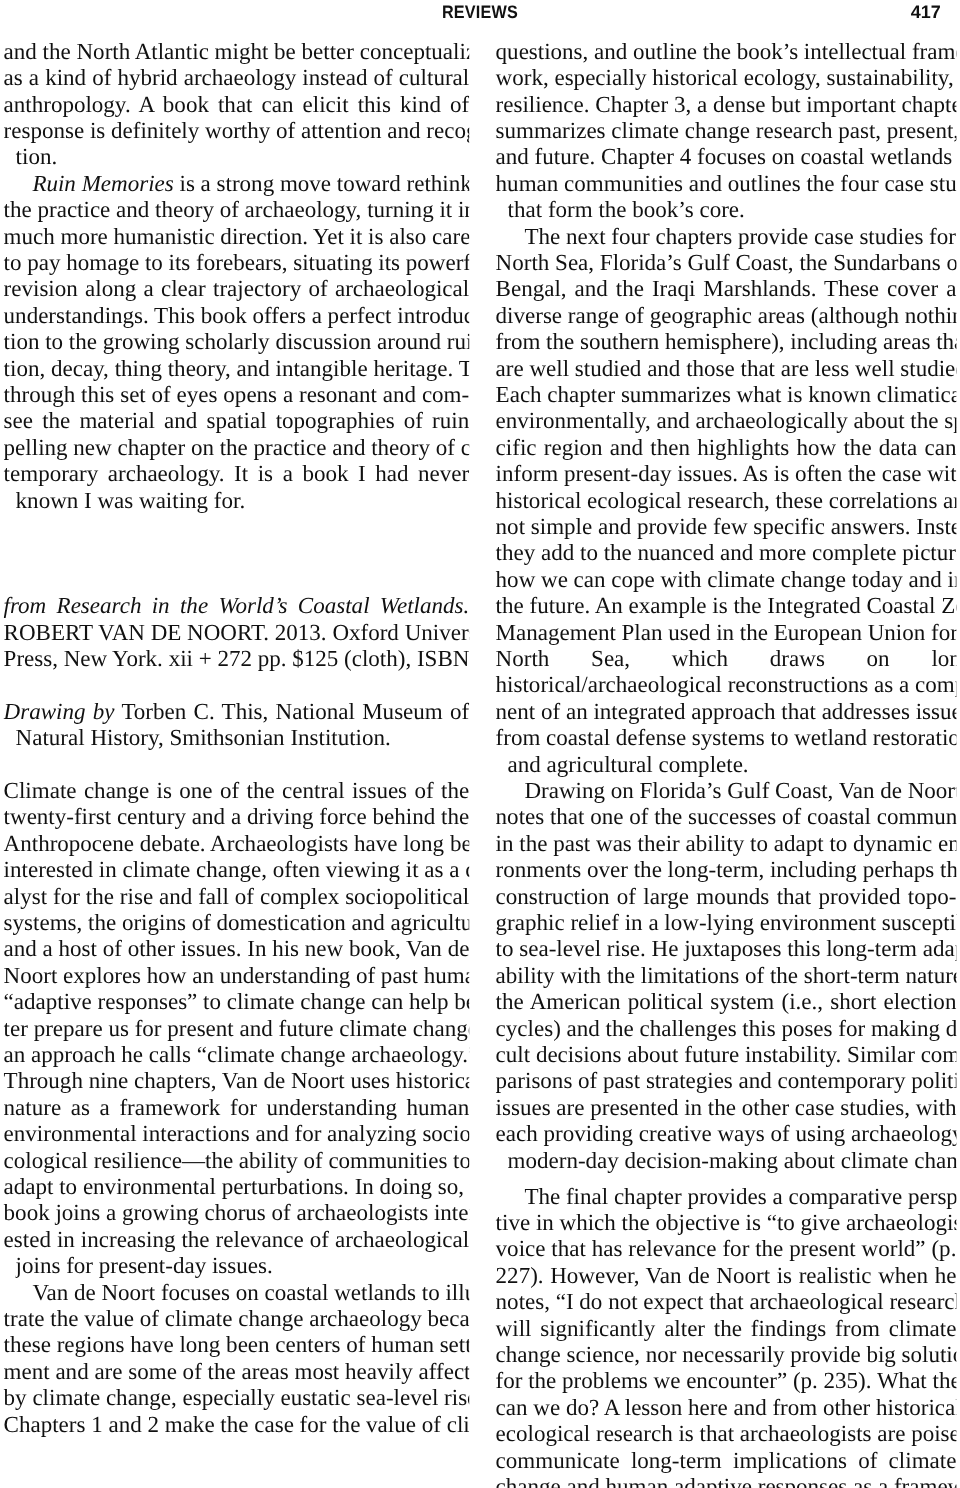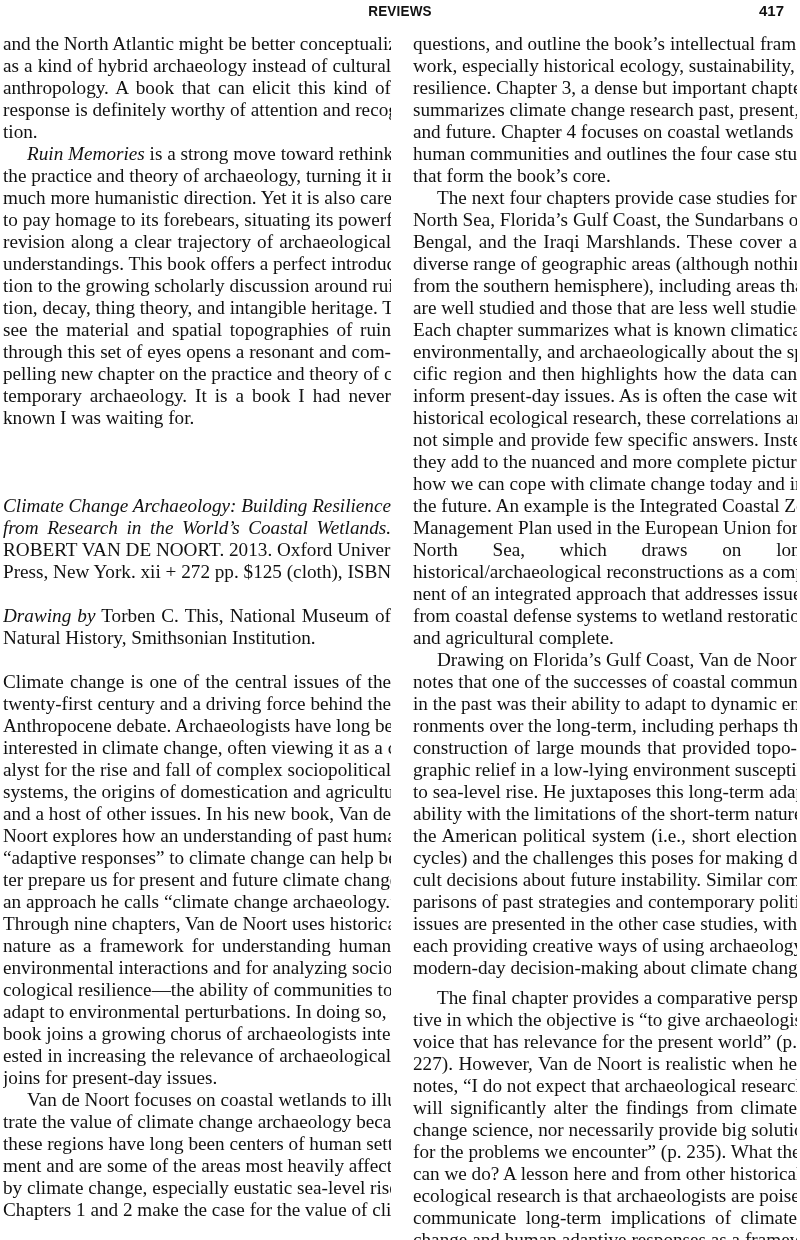--- a/index.html
+++ b/index.html
@@ -14,21 +14,21 @@
     position: absolute; top: 2px; right: 4px;
     font-family: "Liberation Sans", sans-serif; font-weight: bold; font-size: 15px;
   }
   .col {
     position: absolute; top: 33px;
     font-family: "Liberation Serif", serif; font-size: 19.2px; line-height: 22px;
   }
   .col-left { left: 3px; width: 388px; }
   .col-right { left: 413px; width: 384px; }
   .ln { display: block; height: 22px; white-space: nowrap; text-align: justify; text-align-last: justify; overflow: hidden; }
-  .ln.last { text-align-last: left; }
+  .ln.last { text-align-last: left; margin-left: 10px; }
   .ln.indent { padding-left: 24px; }
   .gap { display: block; }
   i { font-style: italic; }
 </style>
 </head>
 <body>
 
 <div class="header">
   <div class="running-head">REVIEWS</div>
   <div class="page-number">417</div>
@@ -44,31 +44,30 @@
   </div>
   <div>
     <span class="ln indent"><i>Ruin Memories</i><span> is a strong move toward rethinking</span></span>
     <span class="ln">the practice and theory of archaeology, turning it in a</span>
     <span class="ln">much more humanistic direction. Yet it is also careful</span>
     <span class="ln">to pay homage to its forebears, situating its powerful</span>
     <span class="ln">revision along a clear trajectory of archaeological</span>
     <span class="ln">understandings. This book offers a perfect introduc-</span>
     <span class="ln">tion to the growing scholarly discussion around ruina-</span>
     <span class="ln">tion, decay, thing theory, and intangible heritage. To</span>
+    <span class="ln">through this set of eyes opens a resonant and com-</span>
     <span class="ln">see the material and spatial topographies of ruin</span>
-    <span class="ln">through this set of eyes opens a resonant and com-</span>
     <span class="ln">pelling new chapter on the practice and theory of con-</span>
     <span class="ln">temporary archaeology. It is a book I had never</span>
     <span class="ln last">known I was waiting for.</span>
   </div>
 
   <span class="gap" style="height:66px"></span>
 
   <div>
-    <span class="ln"><i></i><i>Climate Change Archaeology: Building Resilience</i></span>
     <span class="ln"><i>from Research in the World’s Coastal Wetlands.</i></span>
     <span class="ln">ROBERT VAN DE NOORT. 2013. Oxford University</span>
     <span class="ln">Press, New York. xii + 272 pp. $125 (cloth), ISBN:</span>
   </div>
 
   <span class="gap" style="height:22px"></span>
 
   <div>
     <span class="ln"><i>Drawing by</i><span> Torben C. This, National Museum of</span></span>
     <span class="ln last">Natural History, Smithsonian Institution.</span>

